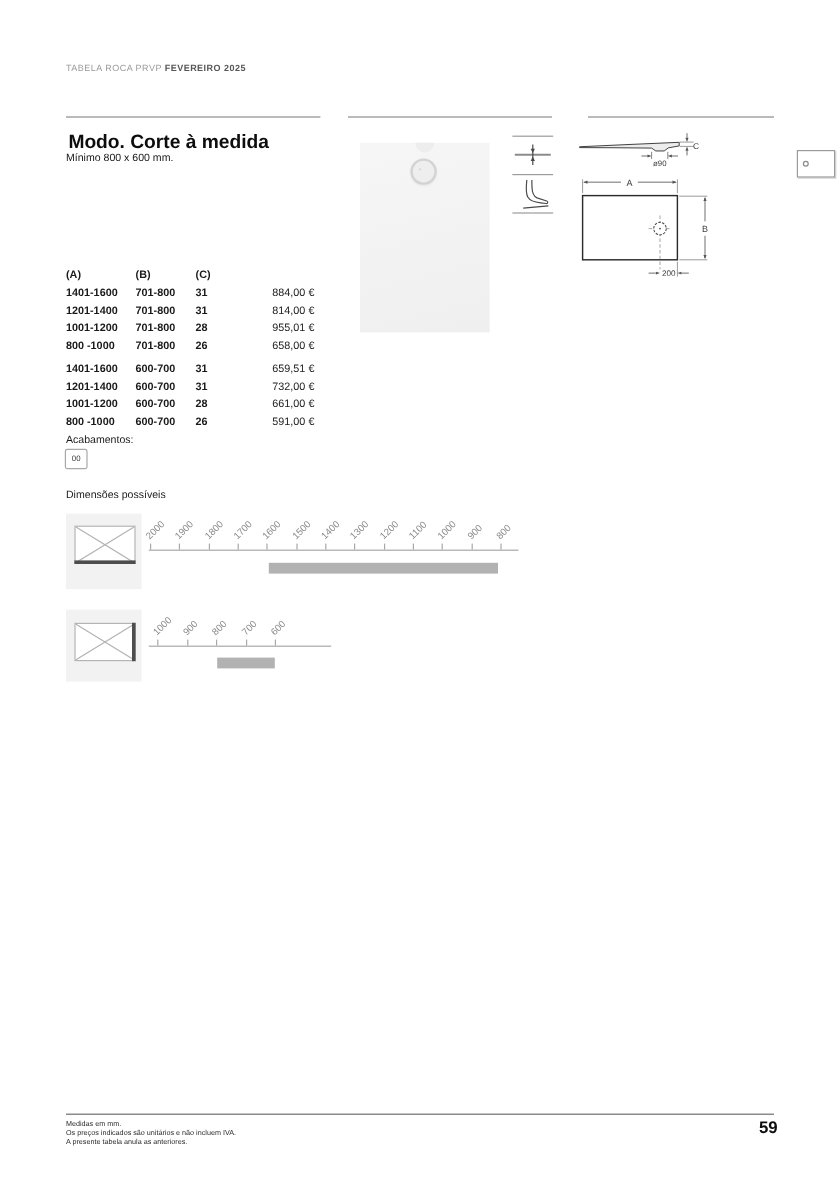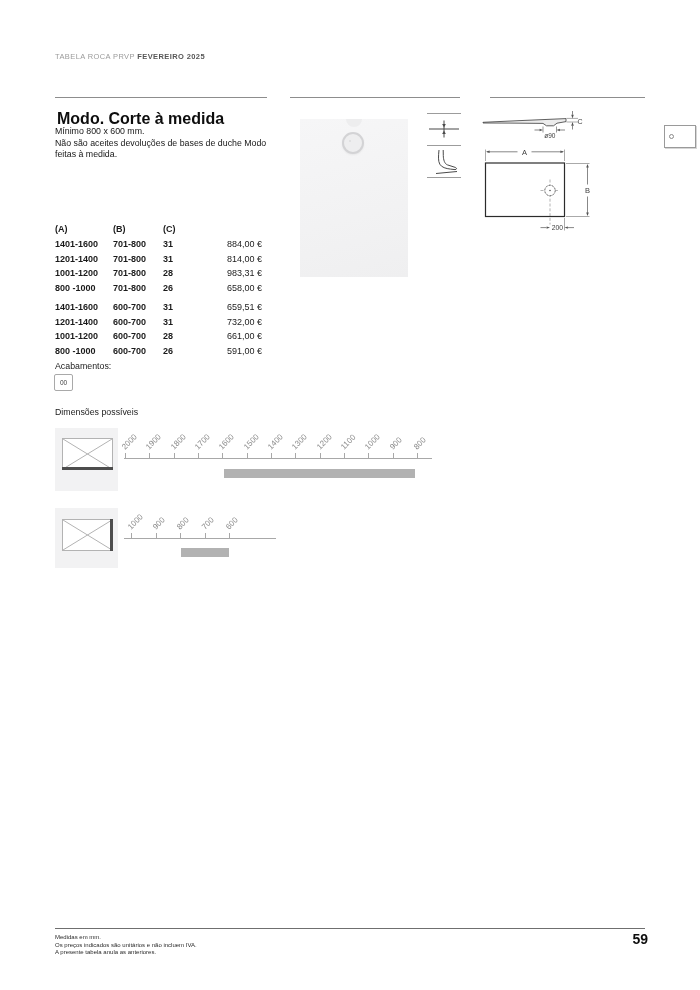--- a/index.html
+++ b/index.html
@@ -74,21 +74,20 @@
   <div class="abs rule" style="left:55px;top:97px;width:212px;"></div>
   <div class="abs rule" style="left:290px;top:97px;width:170px;"></div>
   <div class="abs rule" style="left:490px;top:97px;width:155px;"></div>
   <div class="abs margin-marker">
       <i></i>
     </div>
 
   <div class="abs sec-title">Modo. Corte à medida</div>
   <div class="abs desc">
     <div>Mínimo 800 x 600 mm.</div>
-    <div>Não são aceites devoluções de bases de duche Modo feitas à medida.</div>
   </div>
 
   <div class="abs ptable">
     <div class="t-row t-head">
       <span>(A)</span>
       <span>(B)</span>
       <span>(C)</span>
       <span></span>
     </div>
     <div>
@@ -101,21 +100,21 @@
       <div class="t-row">
           <span class="b">1201-1400</span>
           <span class="b">701-800</span>
           <span class="b">31</span>
           <span class="price">814,00 €</span>
         </div>
       <div class="t-row">
           <span class="b">1001-1200</span>
           <span class="b">701-800</span>
           <span class="b">28</span>
-          <span class="price">983,31 €</span>
+          <span class="price">955,01 €</span>
         </div>
       <div class="t-row">
           <span class="b">800 -1000</span>
           <span class="b">701-800</span>
           <span class="b">26</span>
           <span class="price">658,00 €</span>
         </div>
     </div>
     <div class="grp2">
       <div class="t-row">

